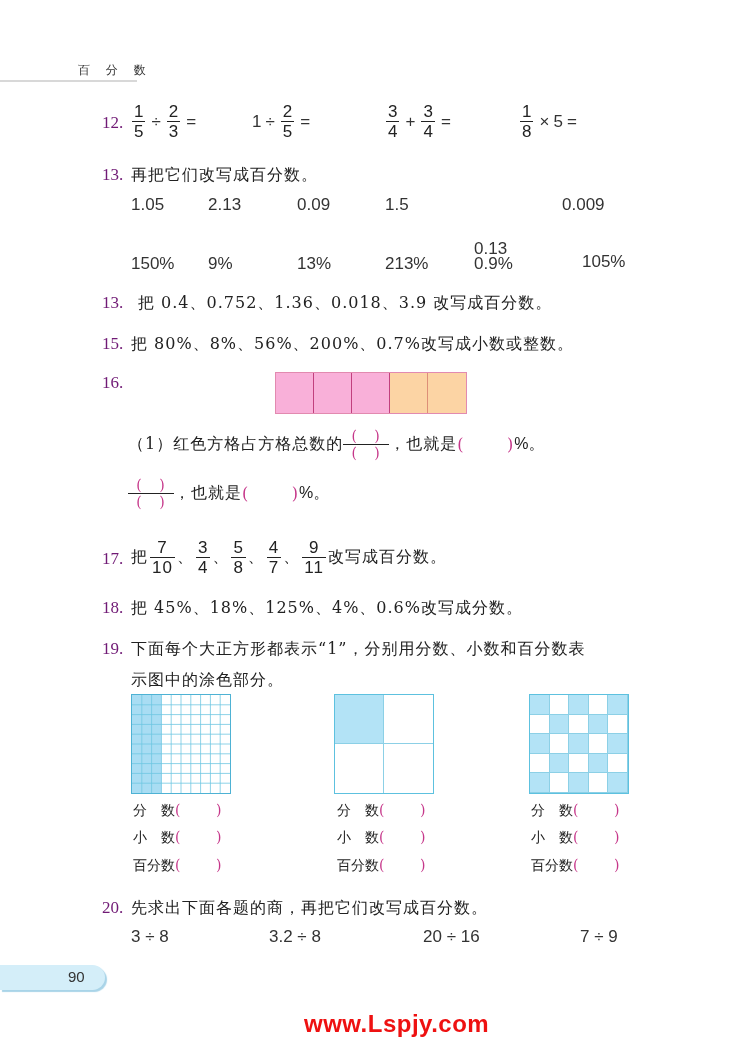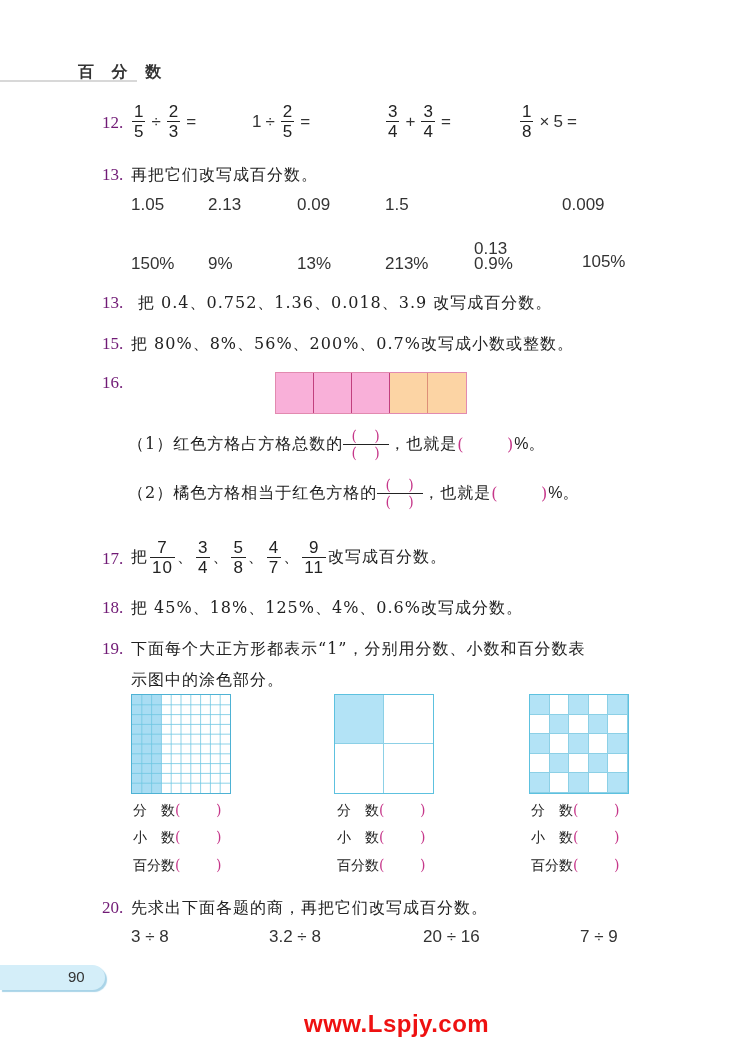--- a/index.html
+++ b/index.html
@@ -1,21 +1,21 @@
 <!DOCTYPE html>
 <html><head>
 <meta charset="utf-8">
 <style>
   html, body { margin: 0; padding: 0; }
   body {
     width: 740px; height: 1047px; background: #ffffff; position: relative; overflow: hidden;
     font-family: "DejaVu Serif", "Liberation Serif", serif; color: #222;
   }
   .abs { position: absolute; }
-  .header-title { left: 78px; top: 62px; font-size: 16px; letter-spacing: 6px; color: #333; font-weight: bold; }
+  .header-title { left: 78px; top: 62px; font-size: 12px; letter-spacing: 6px; color: #333; }
   .header-rule { left: 0; top: 80px; width: 137px; height: 2px; background: #d8d8d8; }
 
   .qnum { font-family: "Liberation Serif", serif; font-size: 17px; color: #701a75; }
   .qtext { font-size: 16px; letter-spacing: 1px; color: #222; white-space: nowrap; }
   .qtext .num { font-family: "Liberation Sans", sans-serif; letter-spacing: 0; }
 
   .frac { display: inline-flex; flex-direction: column; align-items: center; vertical-align: middle;
     font-family: "Liberation Sans", sans-serif; font-size: 17px; line-height: 19px; margin: 0 2px; }
   .frac .n { padding: 0 2px; }
   .frac .d { border-top: 1.3px solid #222; padding: 0 2px; }
@@ -134,21 +134,20 @@
   <span class="blank-frac">
     <span class="n"><span>(</span>&nbsp;&nbsp;&nbsp;<span>)</span></span>
     <span class="d"><span>(</span>&nbsp;&nbsp;&nbsp;<span>)</span></span>
   </span>
   <span>，也就是</span>
   <span class="paren"><span>(</span>&nbsp;&nbsp;&nbsp;&nbsp;&nbsp;&nbsp;&nbsp;<span>)</span></span>
   <span class="num">%。</span>
 </div>
 
 <div class="abs qtext" style="left:128px;top:477px;display:flex;align-items:center;">
-  <span>（2）橘色方格相当于红色方格的</span>
   <span class="blank-frac">
     <span class="n"><span>(</span>&nbsp;&nbsp;&nbsp;<span>)</span></span>
     <span class="d"><span>(</span>&nbsp;&nbsp;&nbsp;<span>)</span></span>
   </span>
   <span>，也就是</span>
   <span class="paren"><span>(</span>&nbsp;&nbsp;&nbsp;&nbsp;&nbsp;&nbsp;&nbsp;<span>)</span></span>
   <span class="num">%。</span>
 </div>
 
 <div class="abs qnum" style="left:102px;top:549px;">17.</div>

